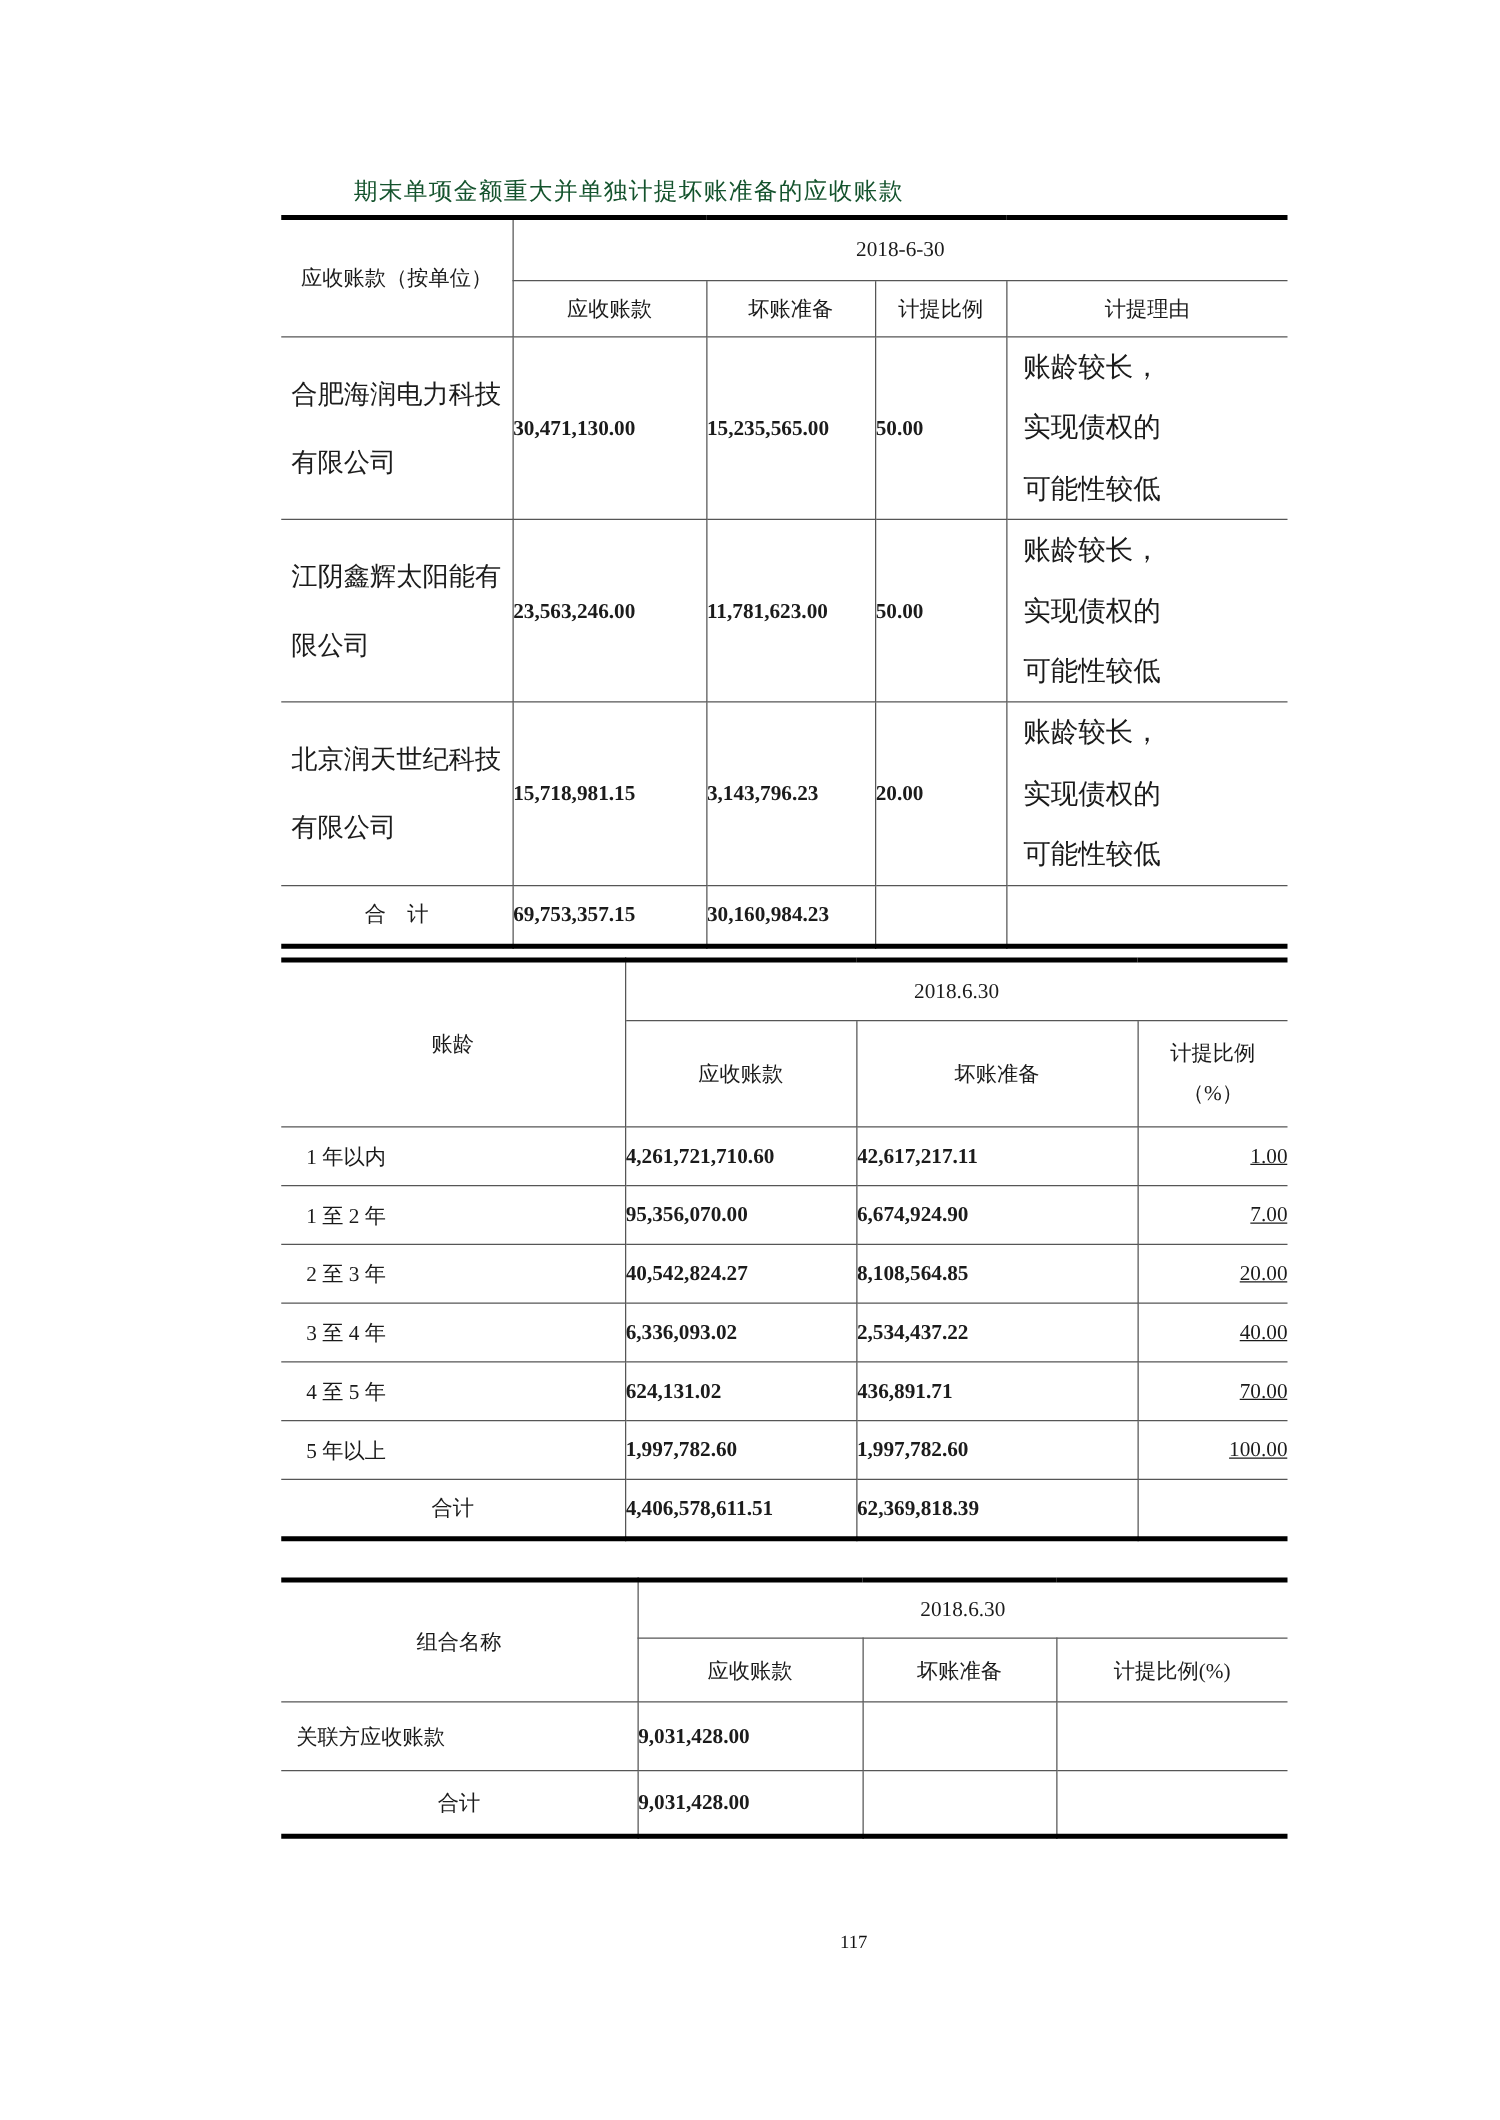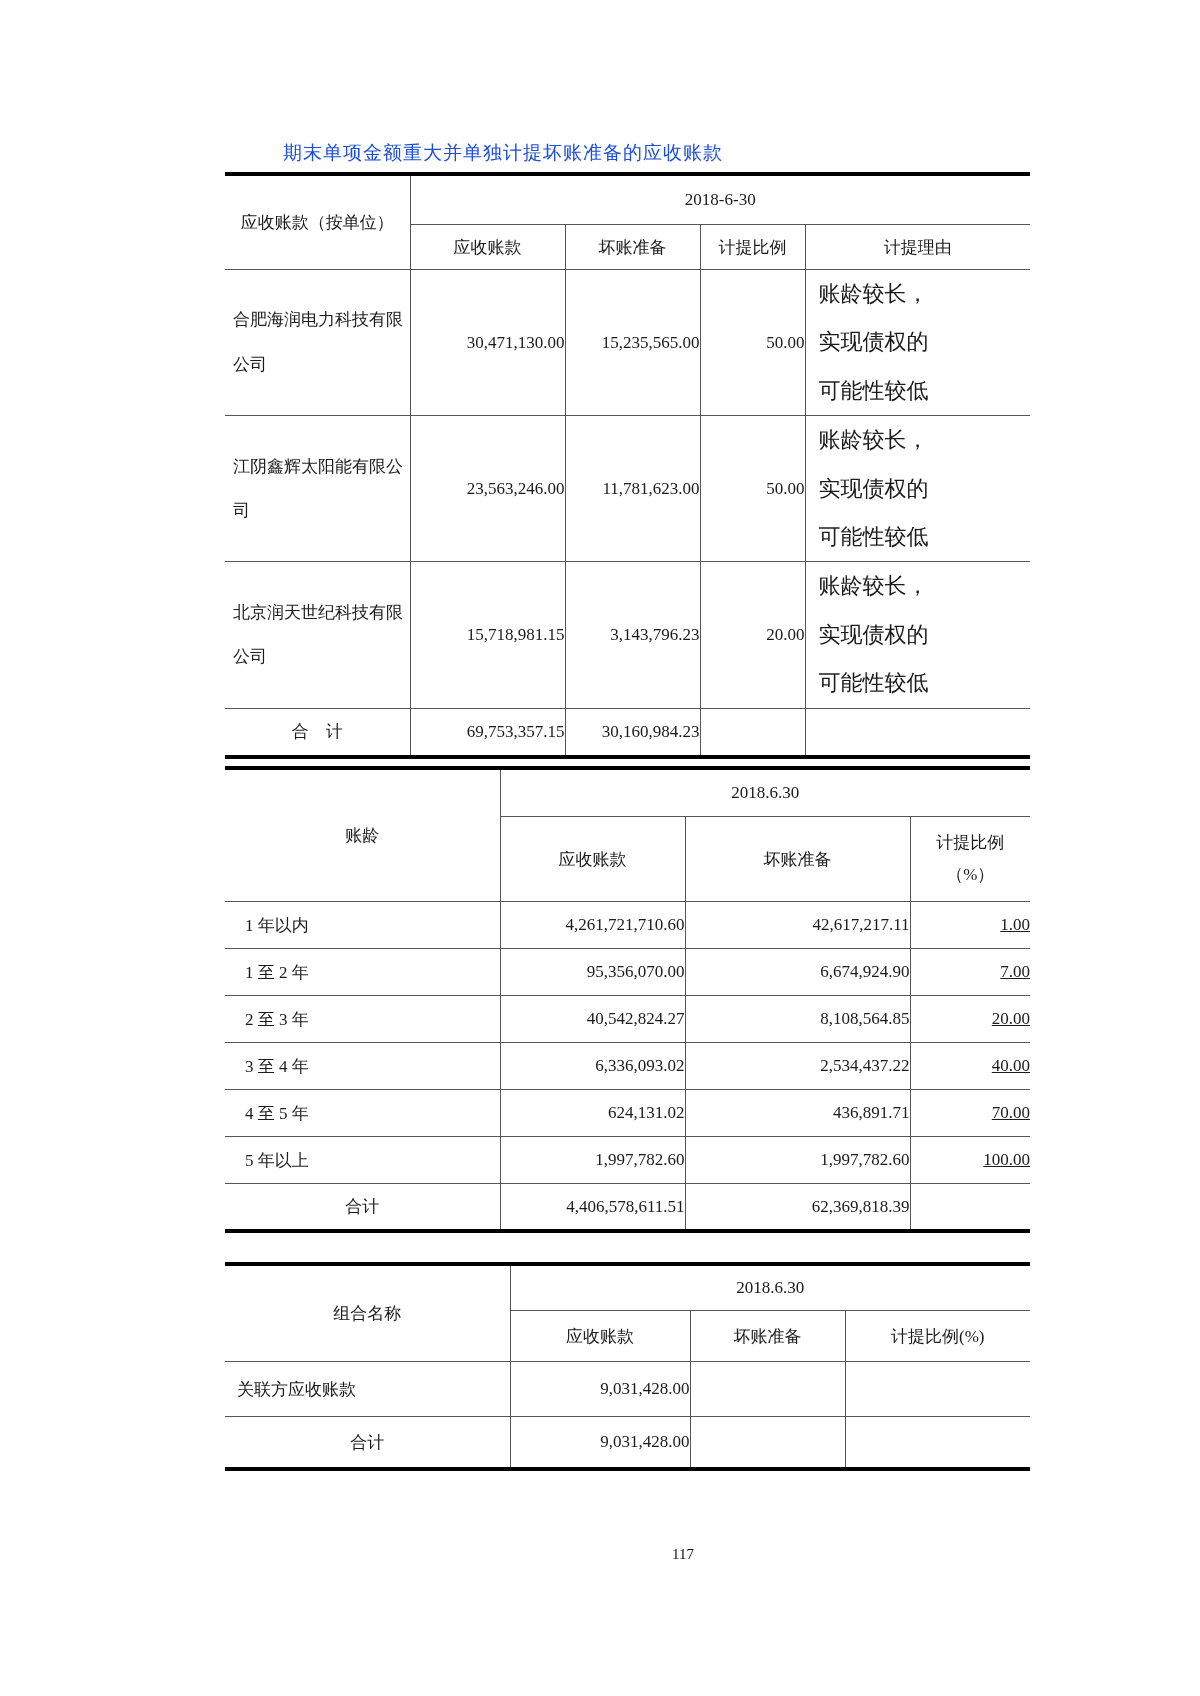--- a/index.html
+++ b/index.html
@@ -3,41 +3,41 @@
 <meta charset="utf-8">
 <style>
   html,body{margin:0;padding:0;background:#ffffff;}
   .sheet{
     position:relative;width:1200px;height:1696px;background:#ffffff;
     font-family:"Liberation Serif","DejaVu Serif",serif;color:#141414;
     margin:0 auto;overflow:hidden;
   }
   .sec-title{
     position:absolute;left:283px;font-size:19px;letter-spacing:1px;
-    white-space:nowrap;color:#1d4ed8;
+    white-space:nowrap;color:#14532d;
   }
   table.t{
     position:absolute;left:225px;border-collapse:collapse;table-layout:fixed;
     width:805px;border-top:4px solid #000;border-bottom:4px solid #000;
   }
   table.t td{
     border:1px solid #565656;font-size:17px;color:#1b1b1b;
     vertical-align:middle;padding:0;overflow:hidden;
   }
   table.t tr td:first-child{border-left:none;}
   table.t tr td:last-child{border-right:none;}
   td.c{text-align:center;}
-  td.num{text-align:right;font-size:16px;padding-right:10px;}
+  td.num{font-size:16px;padding-right:10px;font-weight:bold;}
   td.pct{text-align:right;font-size:16px;padding-right:12px;text-decoration:underline;}
   
   .t1 .h-a td{height:48px;}
   .t1 .h-b td{height:44px;}
   .t1 .dr td{height:118px;}
   .t1 .tot td{height:46px;}
-  .t1 td.company{padding-left:8px;padding-right:5px;line-height:2.6;font-size:17px;}
+  .t1 td.company{padding-left:8px;padding-right:5px;line-height:2.6;font-size:21px;}
   .t1 td.reason{padding-left:13px;}
   .t1 td.reason .rw{width:124px;line-height:2.2;font-size:22px;text-align:left;}
   
   .t2 .h-a td{height:46px;}
   .t2 .h-b td{height:84px;}
   .t2 .dr td{height:46px;}
   .t2 .tot td{height:45px;}
   .t2 td.lbl{padding-left:20px;font-size:17px;text-align:left;}
   .t2 .ratio-h div{line-height:1.9;}
   

